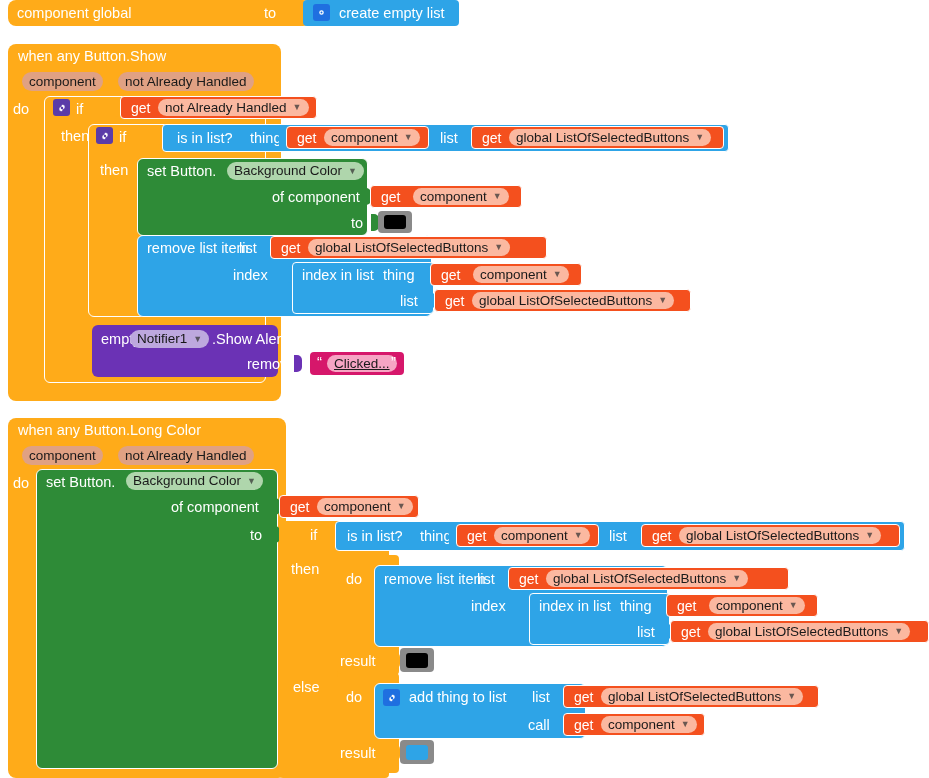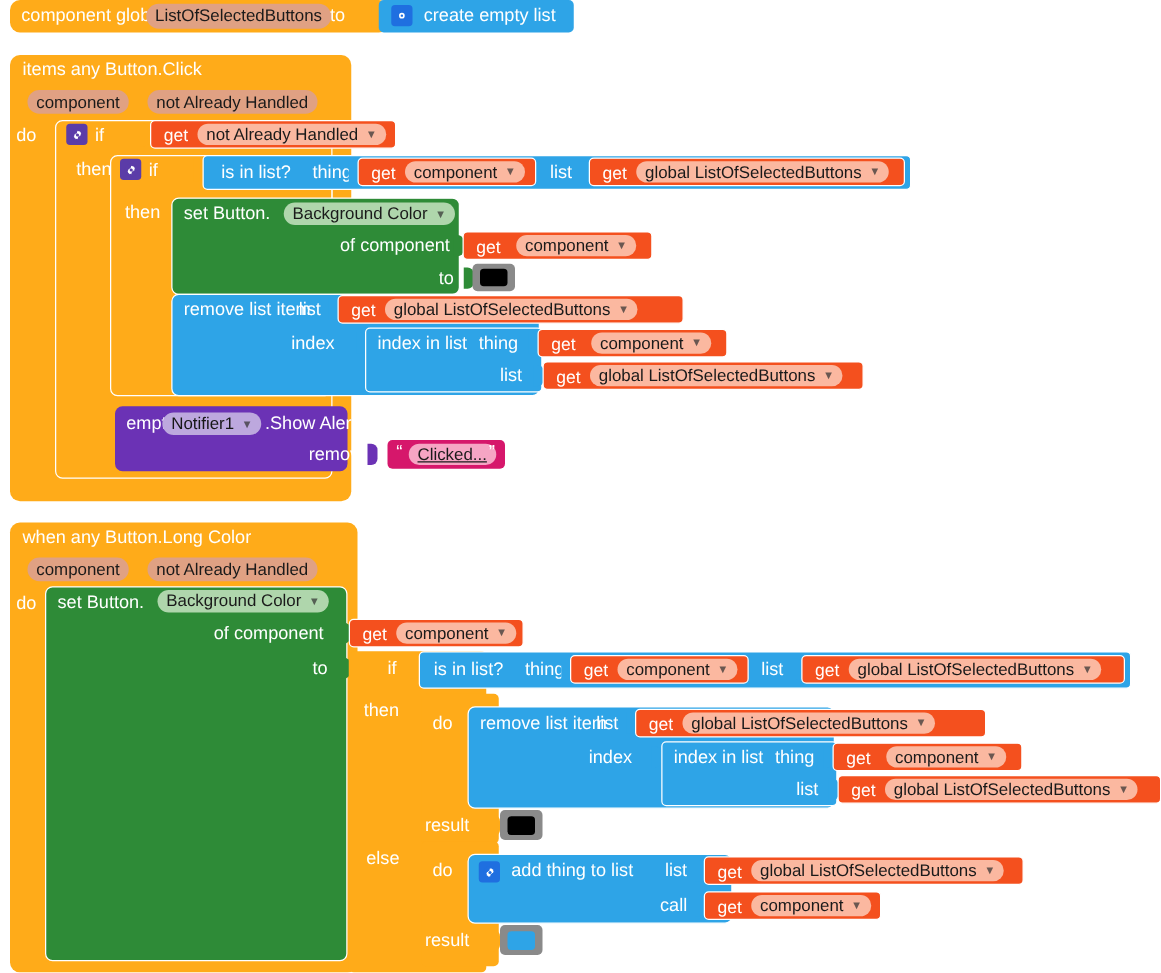--- a/index.html
+++ b/index.html
@@ -59,36 +59,35 @@
                 display:flex;align-items:center;justify-content:center;}
   .swatch{border-radius:3px;}
 </style>
 </head>
 <body>
 
 <div class="canvas">
 
   <div class="blk orange r8" style="left:8px;top:0px;width:303px;height:26px;border-radius:8px;"></div>
   <div class="lbl" style="left:17px;top:6px;font-size:14.5px;">component global</div>
-  <div class="pill pill-ev" style="left:117px;top:3px;height:20px;">ListOfSelectedButtons</div>
   <div class="lbl" style="left:264px;top:6px;font-size:14.5px;">to</div>
   <div class="plug orange" style="left:297px;top:4px;width:9px;height:18px;border-radius:0 5px 5px 0;"></div>
 
   <div class="blk blue r4" style="left:303px;top:0px;width:156px;height:26px;border-radius:4px;"></div>
   <div class="gear bluebg" style="left:313px;top:4px;">
     <svg width="13" height="13" viewBox="0 0 16 16" aria-hidden="true">
       <path fill="#ffffff" d="M8 5.2A2.8 2.8 0 1 0 8 10.8 2.8 2.8 0 0 0 8 5.2zm0 1.6a1.2 1.2 0 1 1 0 2.4 1.2 1.2 0 0 1 0-2.4z"></path>
       <path fill="#ffffff" d="M7.1 0h1.8l.3 1.9 1.3.55 1.6-1.1 1.28 1.28-1.1 1.6.55 1.3 1.9.3v1.8l-1.9.3-.55 1.3 1.1 1.6-1.28 1.28-1.6-1.1-1.3.55-.3 1.9H7.1l-.3-1.9-1.3-.55-1.6 1.1L2.62 11.7l1.1-1.6-.55-1.3L1.27 8.5V6.7l1.9-.3.55-1.3-1.1-1.6L3.9 2.22l1.6 1.1 1.3-.55z" opacity="0"></path>
     </svg>
   </div>
   <div class="lbl" style="left:339px;top:6px;font-size:14.5px;">create empty list</div>
 
   <div class="blk orange" style="left:8px;top:44px;width:273px;height:357px;border-radius:8px 8px 8px 8px;"></div>
 
-  <div class="lbl" style="left:18px;top:49px;font-size:14.5px;">items any Button.Click</div>
+  <div class="lbl" style="left:18px;top:49px;font-size:14.5px;">when any Button.Show</div>
   <div class="pill pill-ev" style="left:22px;top:72px;height:19px;">component</div>
   <div class="pill pill-ev" style="left:118px;top:72px;height:19px;">not Already Handled</div>
   <div class="lbl" style="left:13px;top:102px;font-size:14.5px;">do</div>
 
   <div class="blk orange-b" style="left:44px;top:96px;width:222px;height:287px;border-radius:6px;"></div>
   <div class="gear violet" style="left:53px;top:99px;">
     <svg width="12" height="12" viewBox="0 0 16 16" aria-hidden="true">
       <circle cx="8" cy="8" r="7" fill="#5B3CA8"></circle>
       <path fill="#ffffff" d="M8 3.4l.95.55.95-.35.5 1 1.05.2-.2 1.05.75.78-.75.78.2 1.05-1.05.2-.5 1-.95-.35L8 12.6l-.95-.55-.95.35-.5-1-1.05-.2.2-1.05L4 9.37l.75-.78-.2-1.05 1.05-.2.5-1 .95.35z"></path>
       <circle cx="8" cy="8" r="1.7" fill="#5B3CA8"></circle>

